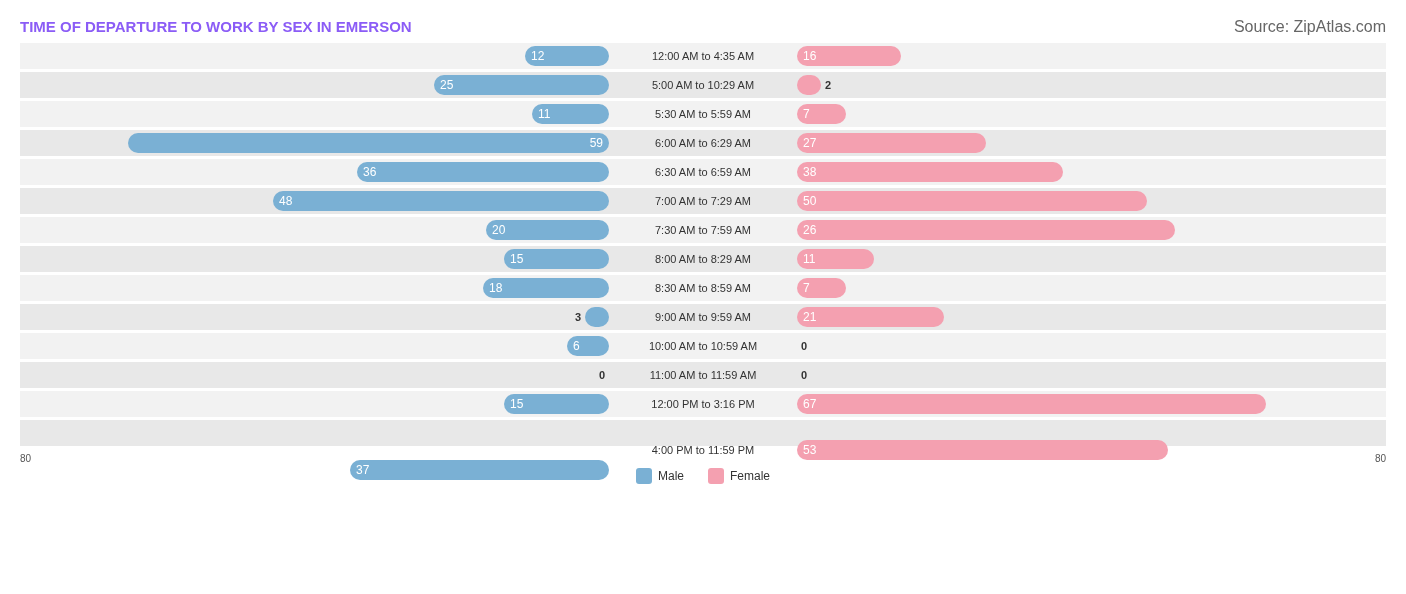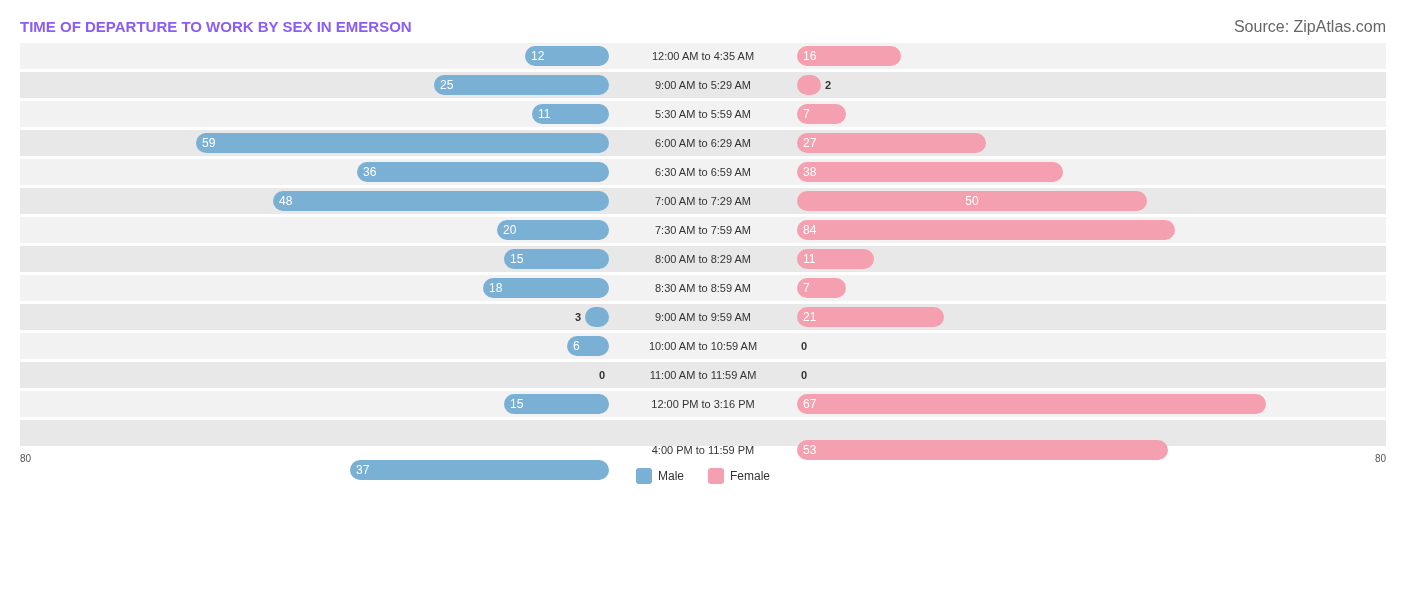--- a/index.html
+++ b/index.html
@@ -142,42 +142,42 @@
             <span class="bar-num">16</span>
           </div>
         </div>
       </div>
       <div class="butterfly-row">
         <div class="male-cell">
           <div class="m-bar" style="width: 175px;">
             <span class="bar-num">25</span>
           </div>
         </div>
-        <div class="center-cell">9:00 AM to 5:29 AM</div>
+        <div class="center-cell">5:00 AM to 10:29 AM</div>
         <div class="female-cell">
           <div class="f-bar" style="width: 24px; min-width: 24px;"></div>
           <span class="bar-num-outside">2</span>
         </div>
       </div>
       <div class="butterfly-row">
         <div class="male-cell">
           <div class="m-bar" style="width: 77px;">
             <span class="bar-num">11</span>
           </div>
         </div>
         <div class="center-cell">5:30 AM to 5:59 AM</div>
         <div class="female-cell">
           <div class="f-bar" style="width: 49px;">
             <span class="bar-num">7</span>
           </div>
         </div>
       </div>
       <div class="butterfly-row">
         <div class="male-cell">
-          <div class="m-bar" style="width: 413px;">
+          <div class="m-bar" style="width: 481px; justify-content: flex-end;">
             <span class="bar-num">59</span>
           </div>
         </div>
         <div class="center-cell">6:00 AM to 6:29 AM</div>
         <div class="female-cell">
           <div class="f-bar" style="width: 189px;">
             <span class="bar-num">27</span>
           </div>
         </div>
       </div>
@@ -195,35 +195,35 @@
         </div>
       </div>
       <div class="butterfly-row">
         <div class="male-cell">
           <div class="m-bar" style="width: 336px; align-items: center;">
             <span class="bar-num">48</span>
           </div>
         </div>
         <div class="center-cell">7:00 AM to 7:29 AM</div>
         <div class="female-cell">
-          <div class="f-bar" style="width: 350px; justify-content: center;">
+          <div class="f-bar" style="width: 350px;">
             <span class="bar-num">50</span>
           </div>
         </div>
       </div>
       <div class="butterfly-row">
         <div class="male-cell">
-          <div class="m-bar" style="width: 112px;">
+          <div class="m-bar" style="width: 123px;">
             <span class="bar-num">20</span>
           </div>
         </div>
         <div class="center-cell">7:30 AM to 7:59 AM</div>
         <div class="female-cell">
           <div class="f-bar" style="width: 378px;">
-            <span class="bar-num">84</span>
+            <span class="bar-num">26</span>
           </div>
         </div>
       </div>
       <div class="butterfly-row">
         <div class="male-cell">
           <div class="m-bar" style="width: 105px;">
             <span class="bar-num">15</span>
           </div>
         </div>
         <div class="center-cell">8:00 AM to 8:29 AM</div>

